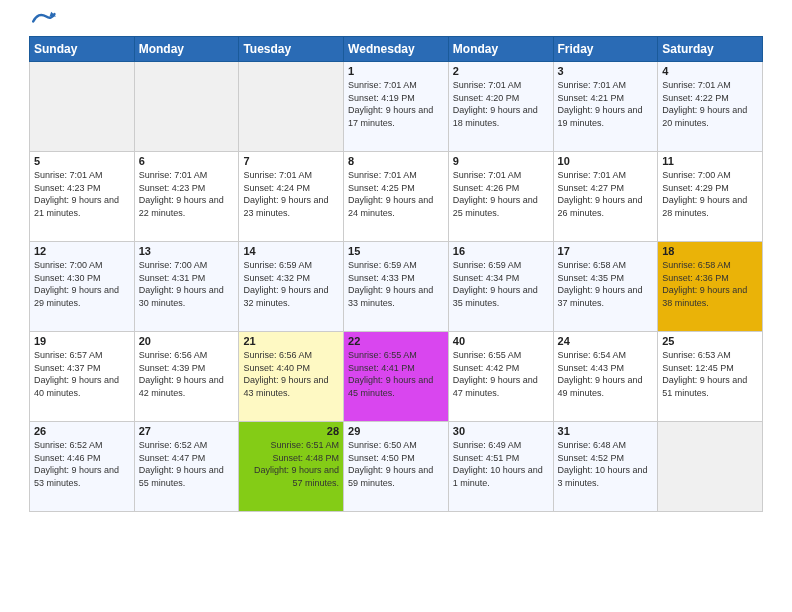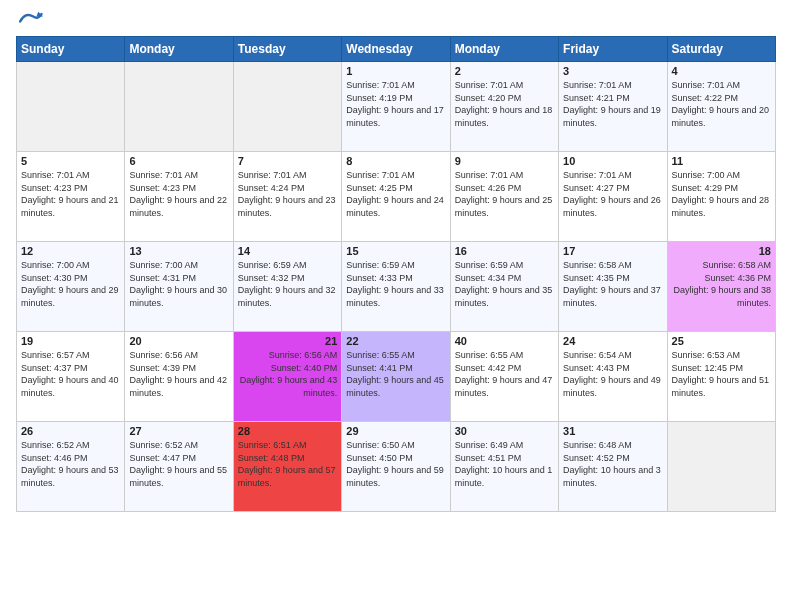--- a/index.html
+++ b/index.html
@@ -7,21 +7,21 @@
       width: 792px;
       height: 612px;
       font-family: Arial, sans-serif;
       background: #fff;
       overflow: hidden;
     }
     .page {
       width: 792px;
       height: 612px;
       background: #fff;
-      padding: 10px 16px;
+      padding: 10px 29px;
     }
     .header {
       display: flex;
       justify-content: space-between;
       align-items: flex-start;
       margin-bottom: 8px;
     }
     .logo {
       display: flex;
       flex-direction: column;
@@ -233,47 +233,47 @@
             <div class="day-info" style="white-space: pre-line;">Sunrise: 6:59 AM
 Sunset: 4:34 PM
 Daylight: 9 hours and 35 minutes.</div>
           </td>
           <td style="background: rgb(245, 248, 255);">
             <span class="day-number">17</span>
             <div class="day-info" style="white-space: pre-line;">Sunrise: 6:58 AM
 Sunset: 4:35 PM
 Daylight: 9 hours and 37 minutes.</div>
           </td>
-          <td style="background: #f0abfc; text-align: right;">
+          <td style="background: #eab308;">
             <span class="day-number">18</span>
             <div class="day-info" style="white-space: pre-line;">Sunrise: 6:58 AM
 Sunset: 4:36 PM
 Daylight: 9 hours and 38 minutes.</div>
           </td>
         </tr>
         <tr>
           <td style="background: rgb(255, 255, 255);">
             <span class="day-number">19</span>
             <div class="day-info" style="white-space: pre-line;">Sunrise: 6:57 AM
 Sunset: 4:37 PM
 Daylight: 9 hours and 40 minutes.</div>
           </td>
           <td style="background: rgb(255, 255, 255);">
             <span class="day-number">20</span>
             <div class="day-info" style="white-space: pre-line;">Sunrise: 6:56 AM
 Sunset: 4:39 PM
 Daylight: 9 hours and 42 minutes.</div>
           </td>
-          <td style="background: #d946ef; text-align: right;">
+          <td style="background: #fef9c3;">
             <span class="day-number">21</span>
             <div class="day-info" style="white-space: pre-line;">Sunrise: 6:56 AM
 Sunset: 4:40 PM
 Daylight: 9 hours and 43 minutes.</div>
           </td>
-          <td style="background: #c4b5fd; margin-left: 48px;">
+          <td style="background: #d946ef; margin-left: 48px;">
             <span class="day-number">22</span>
             <div class="day-info" style="white-space: pre-line;">Sunrise: 6:55 AM
 Sunset: 4:41 PM
 Daylight: 9 hours and 45 minutes.</div>
           </td>
           <td style="background: rgb(255, 255, 255);">
             <span class="day-number">40</span>
             <div class="day-info" style="white-space: pre-line;">Sunrise: 6:55 AM
 Sunset: 4:42 PM
 Daylight: 9 hours and 47 minutes.</div>
@@ -297,21 +297,21 @@
             <div class="day-info" style="white-space: pre-line;">Sunrise: 6:52 AM
 Sunset: 4:46 PM
 Daylight: 9 hours and 53 minutes.</div>
           </td>
           <td style="background: rgb(245, 248, 255);">
             <span class="day-number">27</span>
             <div class="day-info" style="white-space: pre-line;">Sunrise: 6:52 AM
 Sunset: 4:47 PM
 Daylight: 9 hours and 55 minutes.</div>
           </td>
-          <td style="background: #ef4444;">
+          <td style="background: #84cc16; text-align: right;">
             <span class="day-number">28</span>
             <div class="day-info" style="white-space: pre-line;">Sunrise: 6:51 AM
 Sunset: 4:48 PM
 Daylight: 9 hours and 57 minutes.</div>
           </td>
           <td style="background: rgb(245, 248, 255);">
             <span class="day-number">29</span>
             <div class="day-info" style="white-space: pre-line;">Sunrise: 6:50 AM
 Sunset: 4:50 PM
 Daylight: 9 hours and 59 minutes.</div>

